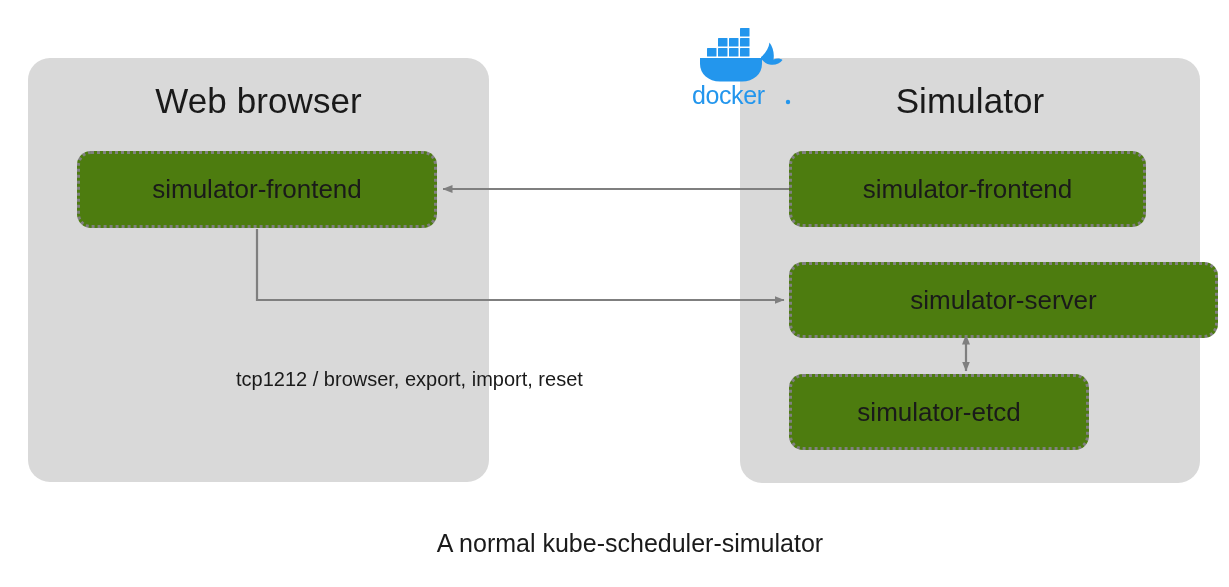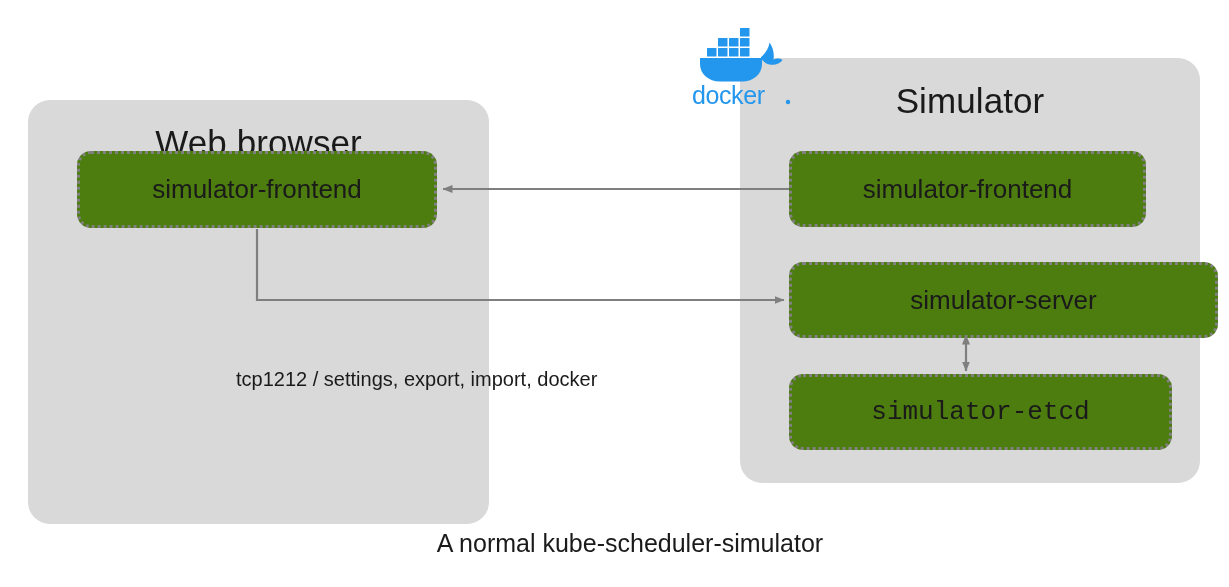--- a/index.html
+++ b/index.html
@@ -18,21 +18,21 @@
     background: #ffffff;
     overflow: hidden;
   }
 
   
   .panel {
     position: absolute;
     background: #d9d9d9;
     border-radius: 22px;
   }
-  #panel-browser { left: 28px;  top: 58px; width: 461px; height: 424px; margin-top: 42px; }
+  #panel-browser { left: 28px;  top: 58px; width: 461px; height: 424px; }
   #panel-simulator { left: 740px; top: 58px; width: 460px; height: 425px; }
 
   .panel-title {
     position: absolute;
     left: 0;
     right: 0;
     text-align: center;
     font-size: 35px;
     line-height: 40px;
     color: #1a1a1a;
@@ -51,21 +51,21 @@
     box-sizing: border-box;
     display: flex;
     align-items: center;
     justify-content: center;
     font-size: 26px;
     color: #1a1a1a;
   }
   #box-browser-frontend { left: 77px;  top: 151px; width: 360px; height: 77px; }
   #box-sim-frontend     { left: 789px; top: 151px; width: 357px; height: 76px; }
   #box-sim-server       { left: 789px; top: 262px; width: 429px; height: 76px; }
-  #box-sim-etcd         { left: 789px; top: 374px; width: 383px; height: 76px; font-family: Liberation Mono, monospace; }
+  #box-sim-etcd         { left: 789px; top: 374px; width: 300px; height: 76px; }
 
   
   #connectors {
     position: absolute;
     left: 0; top: 0;
     width: 1229px;
     height: 587px;
     pointer-events: none;
   }
 
@@ -148,21 +148,21 @@
     <g>
       <path d="M257,229 L257,300 L784,300" fill="none" stroke="#7f7f7f" stroke-width="2.2" marker-end="url(#arrow-end)"></path>
     </g>
 
     <g>
       <path d="M966,344 L966,371" fill="none" stroke="#7f7f7f" stroke-width="2.2" marker-start="url(#arrow-start)" marker-end="url(#arrow-end)"></path>
     </g>
   </svg>
 
   <div id="protocol-note">
-    <div>tcp1212 / settings, export, import, docker</div>
+    <div>tcp1212 / browser, export, import, reset</div>
   </div>
 
   <svg id="docker-logo" viewBox="0 0 118 88">
     <g fill="#2396ed">
 
       <rect x="30" y="28" width="9.5" height="8.5" rx="0.6"></rect>
       <rect x="41" y="28" width="9.5" height="8.5" rx="0.6"></rect>
       <rect x="52" y="28" width="9.5" height="8.5" rx="0.6"></rect>
       <rect x="41" y="18" width="9.5" height="8.5" rx="0.6"></rect>
       <rect x="52" y="18" width="9.5" height="8.5" rx="0.6"></rect>

